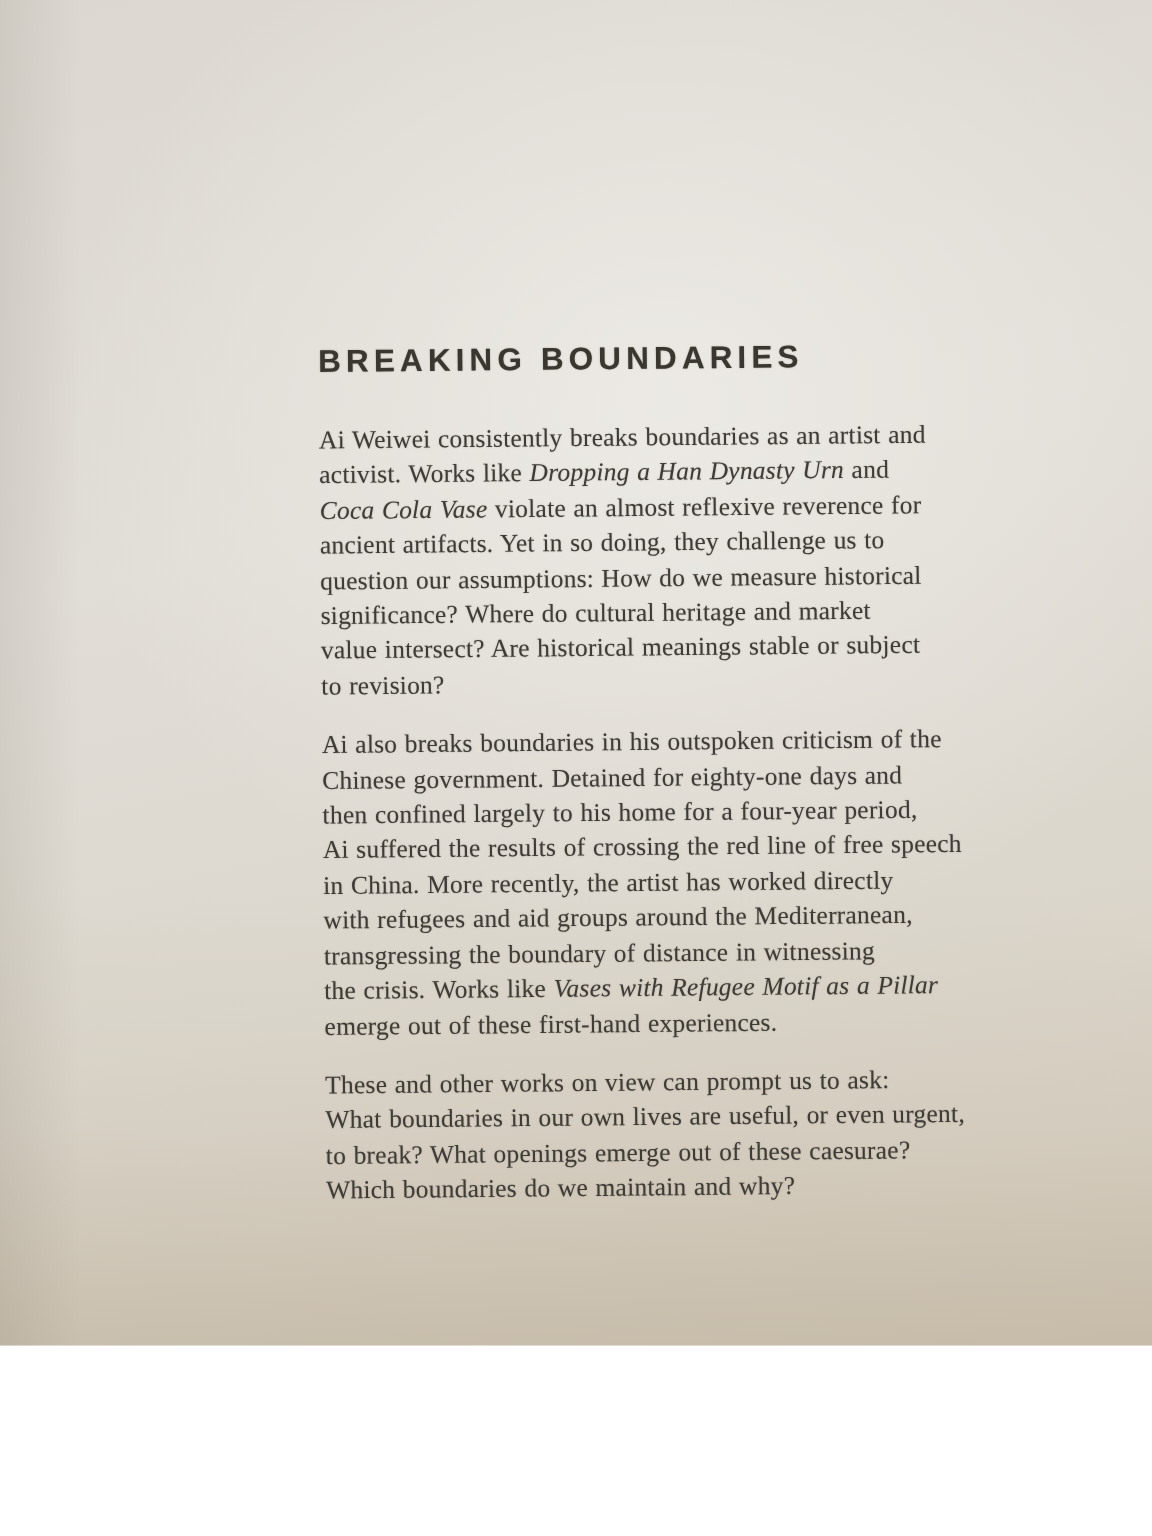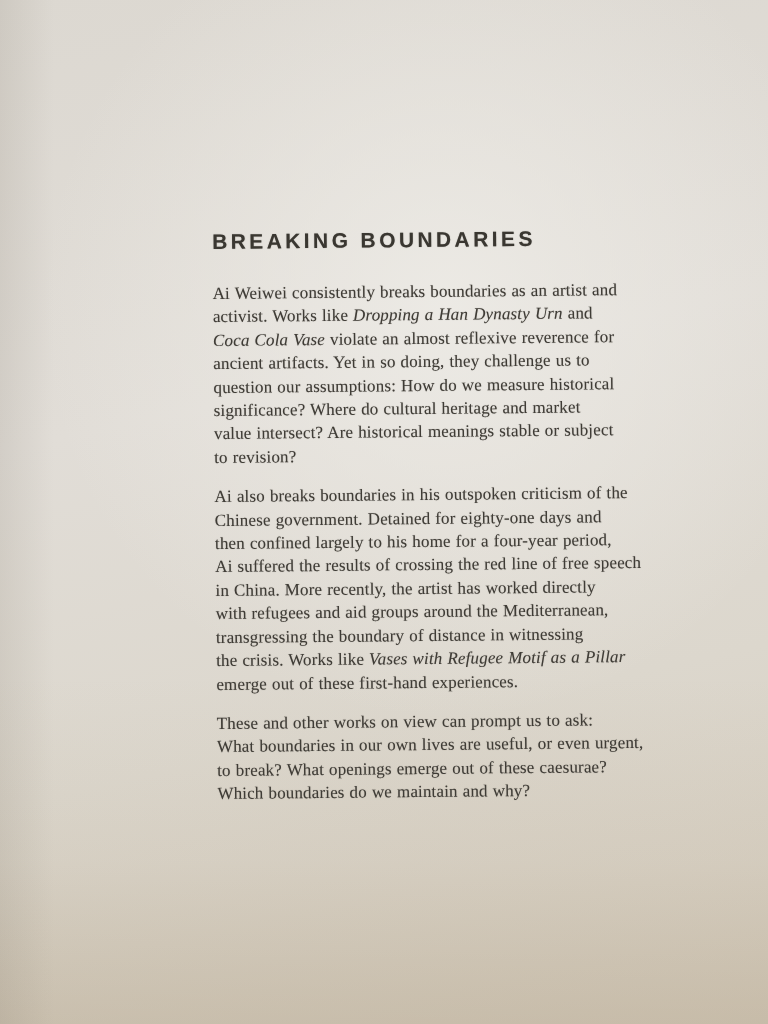--- a/index.html
+++ b/index.html
@@ -2,21 +2,21 @@
 <html style="--wall: #dcd8d1; --wall_shadow: #d5ccbd; --title_text: #3a3731; --body_text: #3f3c36;"><head>
 <meta charset="utf-8">
 <style>
   html, body { margin: 0; padding: 0; }
   body {
     width: 768px; height: 1024px; overflow: hidden;
     font-family: "Liberation Serif", serif;
   }
   .wall {
     position: relative;
-    width: 768px; height: 1024px;
+    width: 768px; height: 897px;
     background:
       linear-gradient(to right, rgba(105,95,80,0.12) 0%, rgba(105,95,80,0) 7%),
       linear-gradient(to top, rgba(158,140,110,0.26) 0%, rgba(158,140,110,0.08) 16%, rgba(158,140,110,0) 34%),
       radial-gradient(ellipse 85% 65% at 58% 30%, rgba(238,236,231,0.85) 0%, rgba(238,236,231,0) 62%),
       linear-gradient(168deg, var(--wall) 0%, #e1ddd7 38%, #dcd7cd 68%, var(--wall_shadow) 100%);
   }
   .label-block {
     position: absolute;
     left: 212px; top: 230px; width: 500px;
     transform: rotate(-0.55deg);

